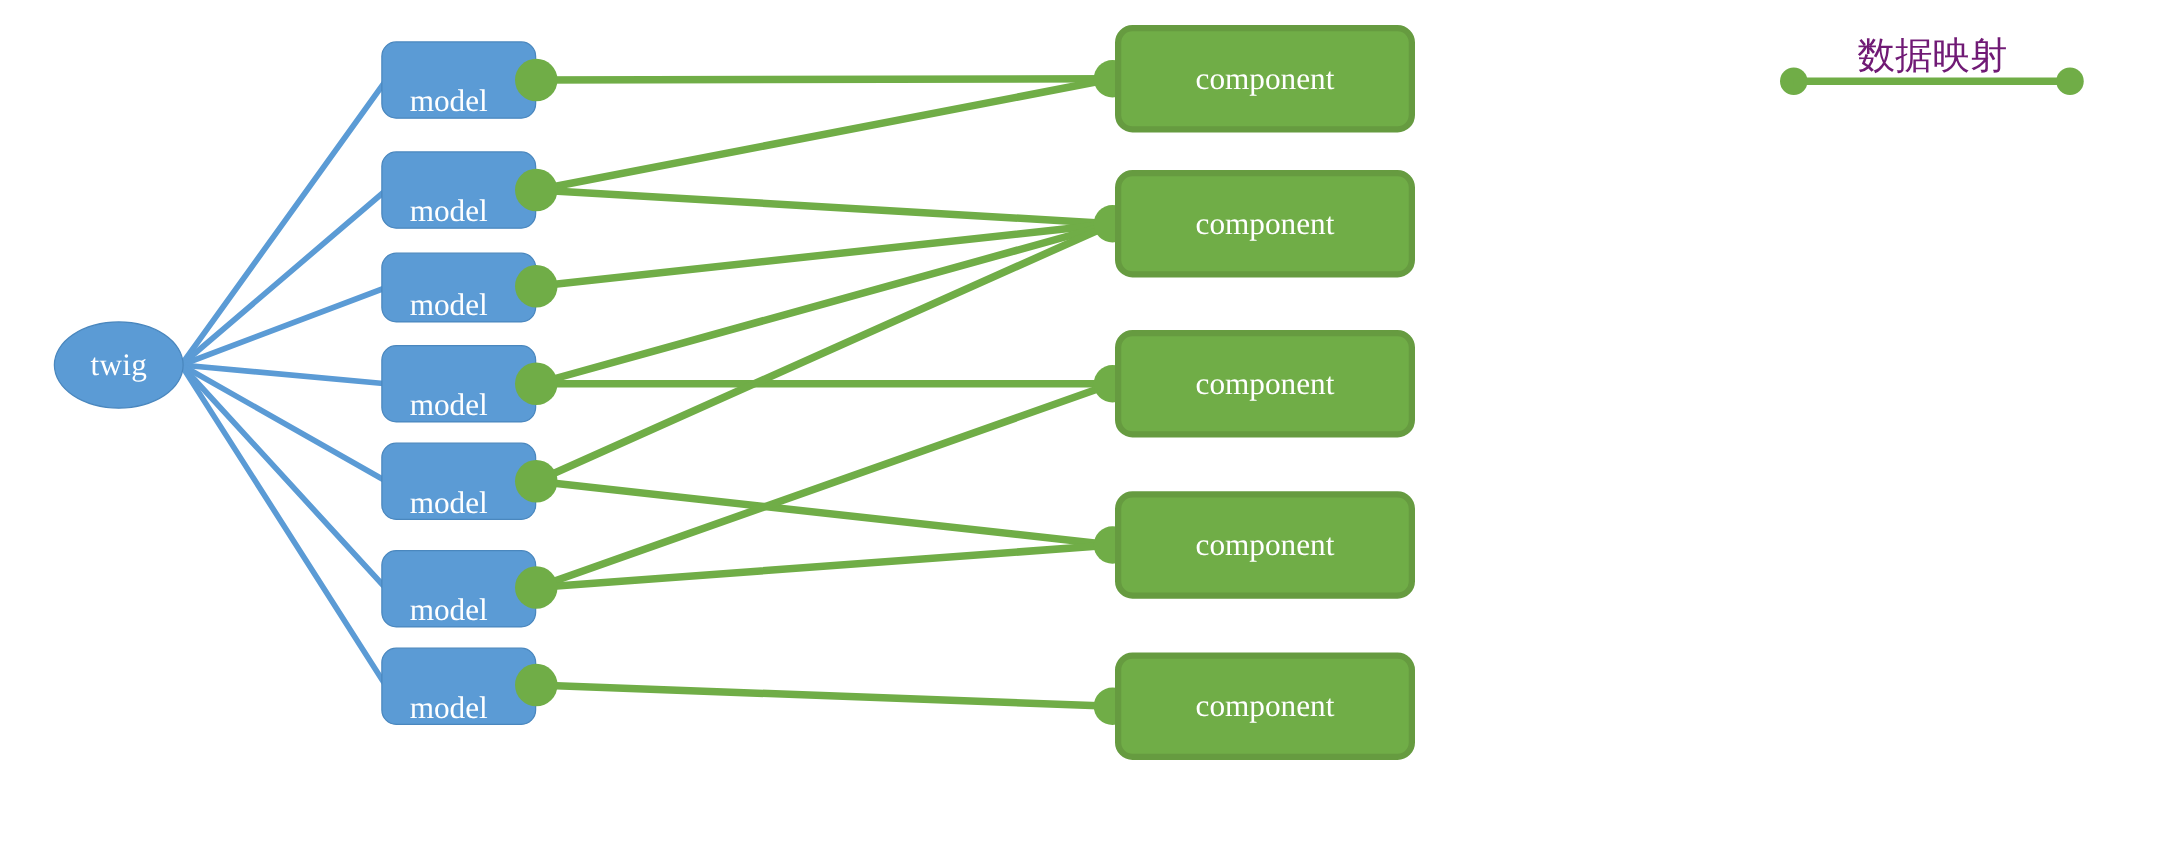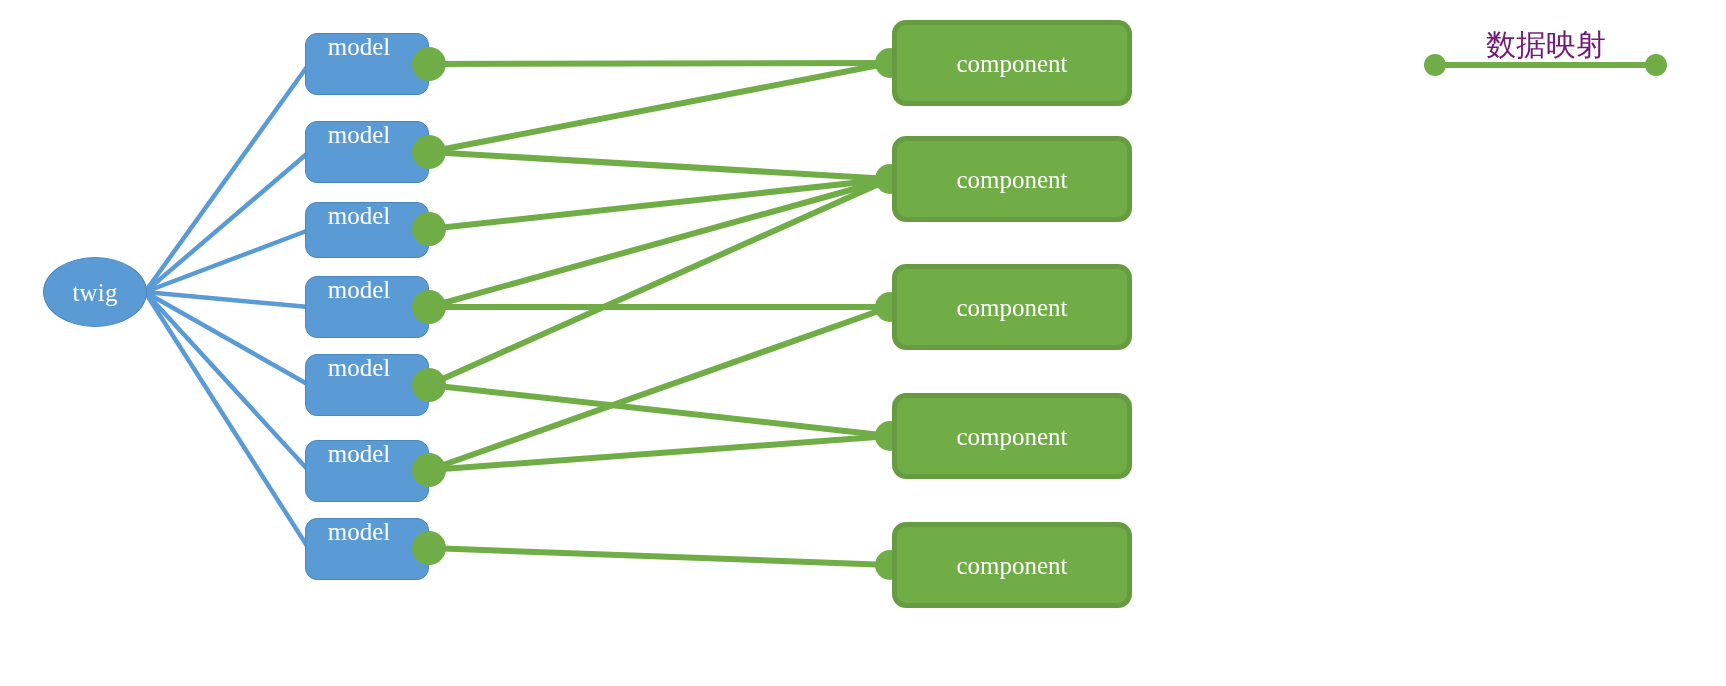--- a/index.html
+++ b/index.html
@@ -49,21 +49,21 @@
     font-size: 25px;
     line-height: 1;
     letter-spacing: 0.2px;
     font-family: Liberation Serif, serif;
   }
 
   
   .model-node {
     position: absolute;
     display: flex;
-    align-items: flex-start;
+    align-items: flex-end;
     justify-content: center;
     background: #5B9BD5;
     border: 1px solid #4A87BE;
     border-radius: 12px;
     box-sizing: border-box;
   }
   .model-label {
     color: #ffffff;
     font-size: 25px;
     line-height: 1;

